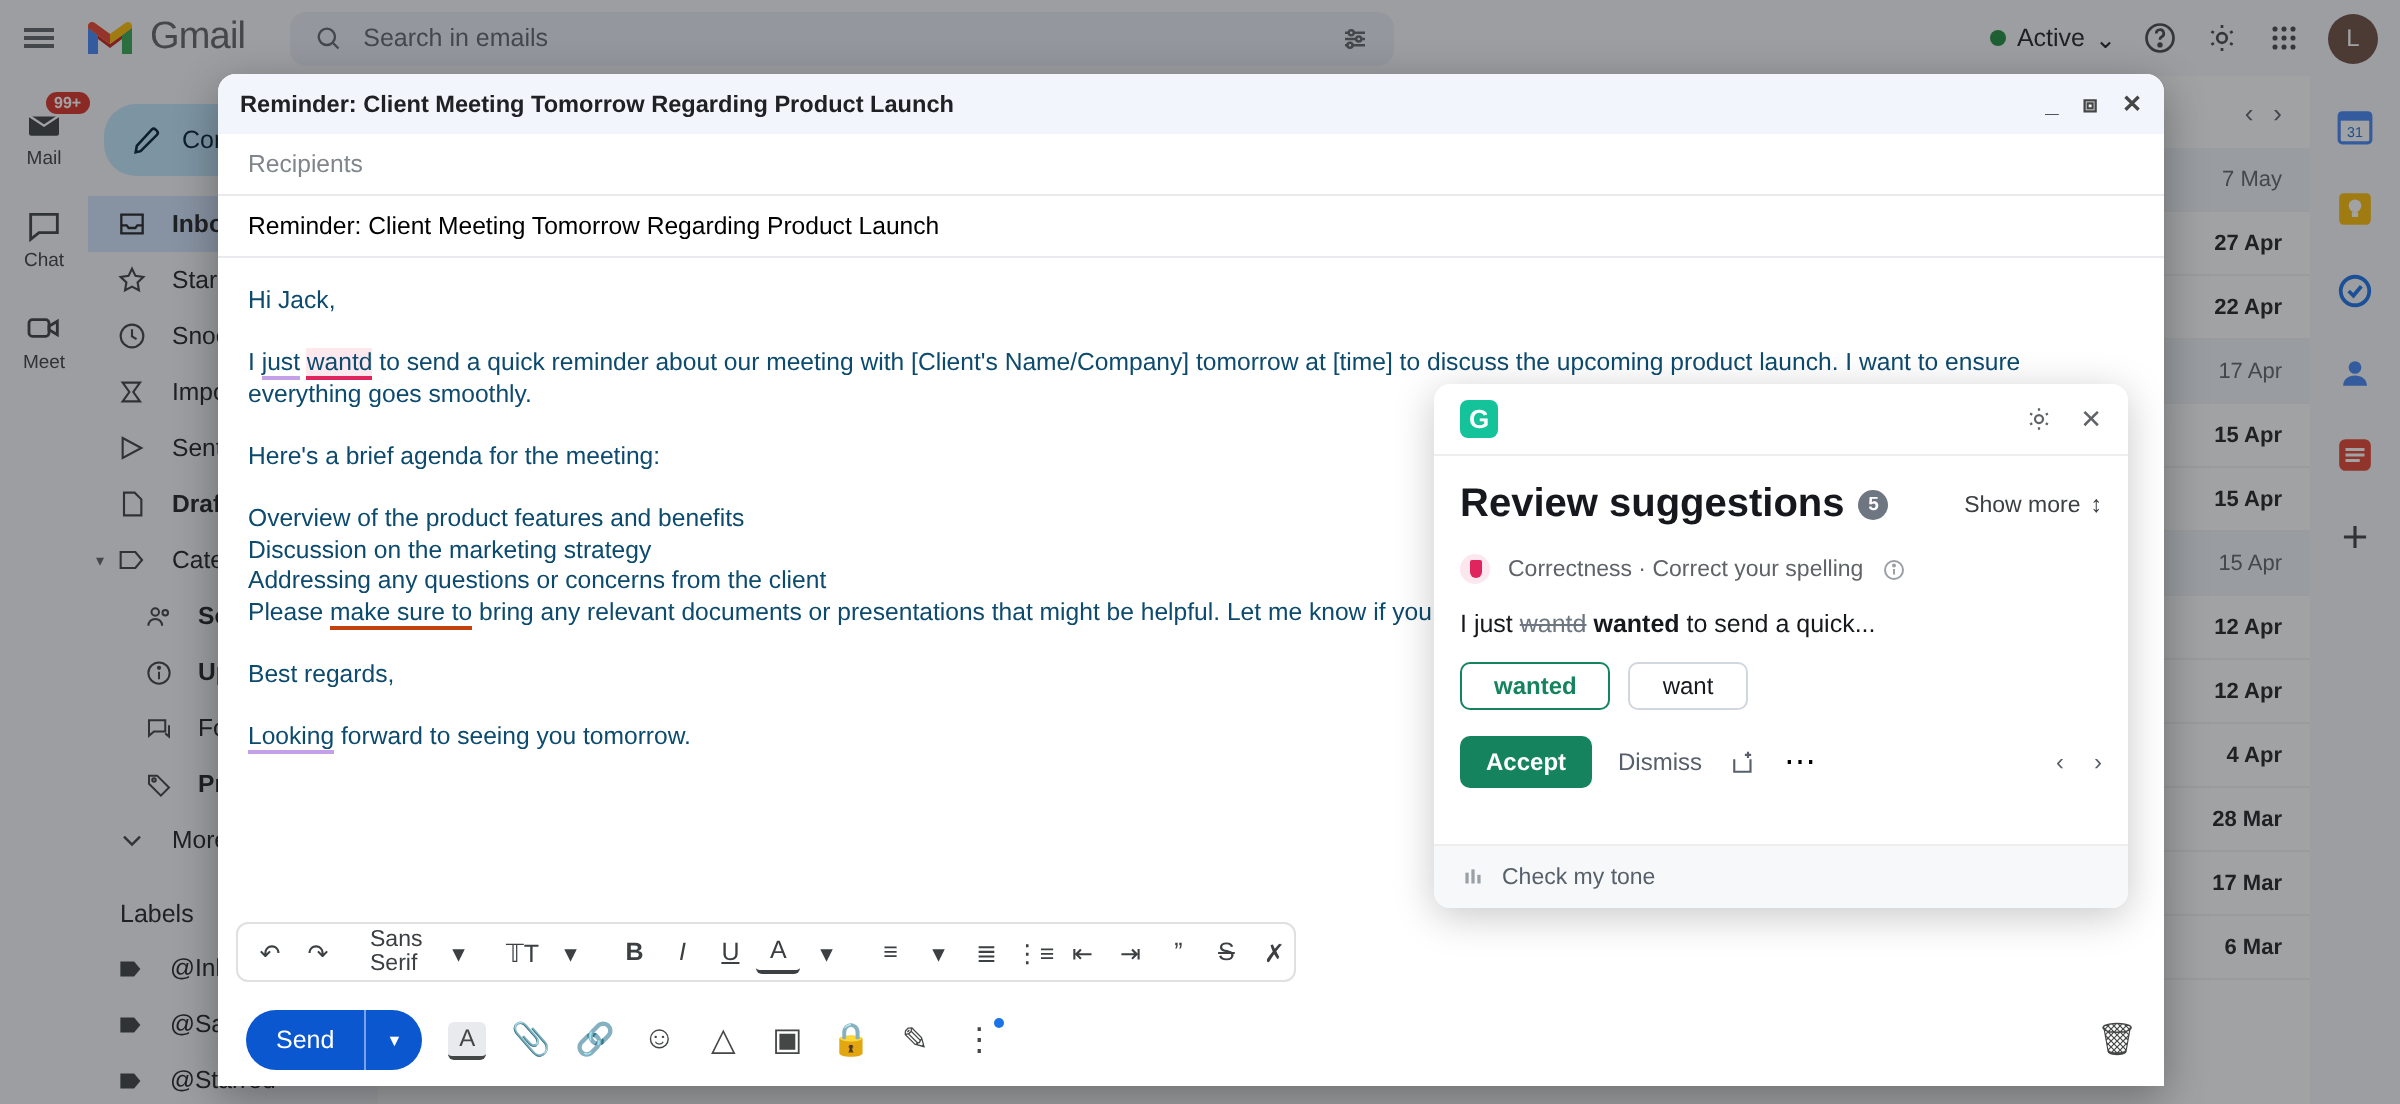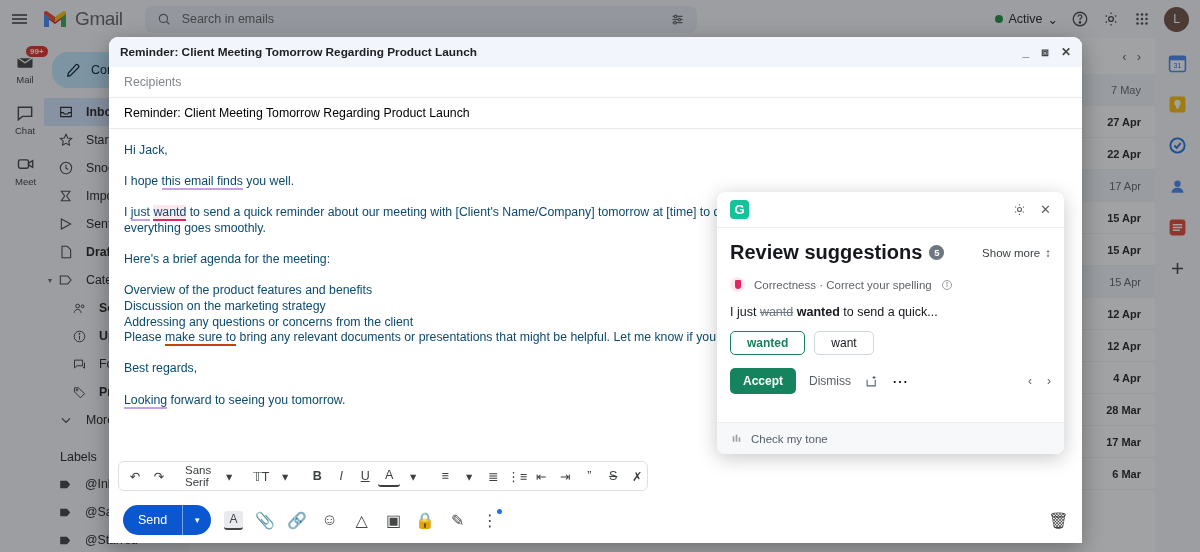--- a/index.html
+++ b/index.html
@@ -37,22 +37,22 @@
   .topright { margin-left: auto; display: flex; align-items: center; gap: 13px; padding-right: 11px; }
   .active-chip { display:flex; align-items:center; gap:5px; font-size:12.5px; color:#202124; }
   .green-dot { width: 8px; height: 8px; border-radius: 50%; background: #1e8e3e; }
   .avatar {
     width: 25px; height: 25px; border-radius: 50%; background: #6d4c41;
     color:#fff; font-size: 12px; display:flex; align-items:center; justify-content:center;
   }
 
   
   .rail {
-    position: absolute; top: 38px; left: 15px; width: 44px; bottom: 0;
-    display: flex; flex-direction: column; align-items: flex-start; padding-top: 14px; gap: 18px;
+    position: absolute; top: 38px; left: 0; width: 44px; bottom: 0;
+    display: flex; flex-direction: column; align-items: center; padding-top: 14px; gap: 18px;
   }
   .rail-item { display: flex; flex-direction: column; align-items: center; gap: 2px; position: relative; }
   .rail-label { font-size: 9.5px; color: #3c4043; }
   .badge99 {
     position: absolute; top: -6px; left: 11px; background: #d93025; color: #fff;
     font-size: 8px; border-radius: 8px; padding: 1px 4px; font-weight: bold;
   }
 
   
   .navside { position: absolute; top: 38px; left: 44px; width: 145px; bottom: 0; }
@@ -500,23 +500,20 @@
     </div>
     <div class="cw-field placeholder">
       <span>Recipients</span>
     </div>
     <div class="cw-field">
       <span>Reminder: Client Meeting Tomorrow Regarding Product Launch</span>
     </div>
 
     <div class="cw-body">
       <p>Hi Jack,</p>
-      <p>
-        <span>I hope </span><span class="u-purple">this email finds</span><span> you well.</span>
-      </p>
       <p>
         <span>I </span><span class="u-purple">just</span><span> </span><span class="u-red">wantd</span><span> to send a quick reminder about our meeting with [Client's Name/Company] tomorrow at [time] to discuss the upcoming product launch. I want to ensure everything goes smoothly.</span>
       </p>
       <p>Here's a brief agenda for the meeting:</p>
       <p class="tight">Overview of the product features and benefits</p>
       <p class="tight">Discussion on the marketing strategy</p>
       <p class="tight">Addressing any questions or concerns from the client</p>
       <p>
         <span>Please </span><span class="u-blue">make sure to</span><span> bring any relevant documents or presentations that might be helpful. Let me know if you need any assistance.</span>
       </p>

